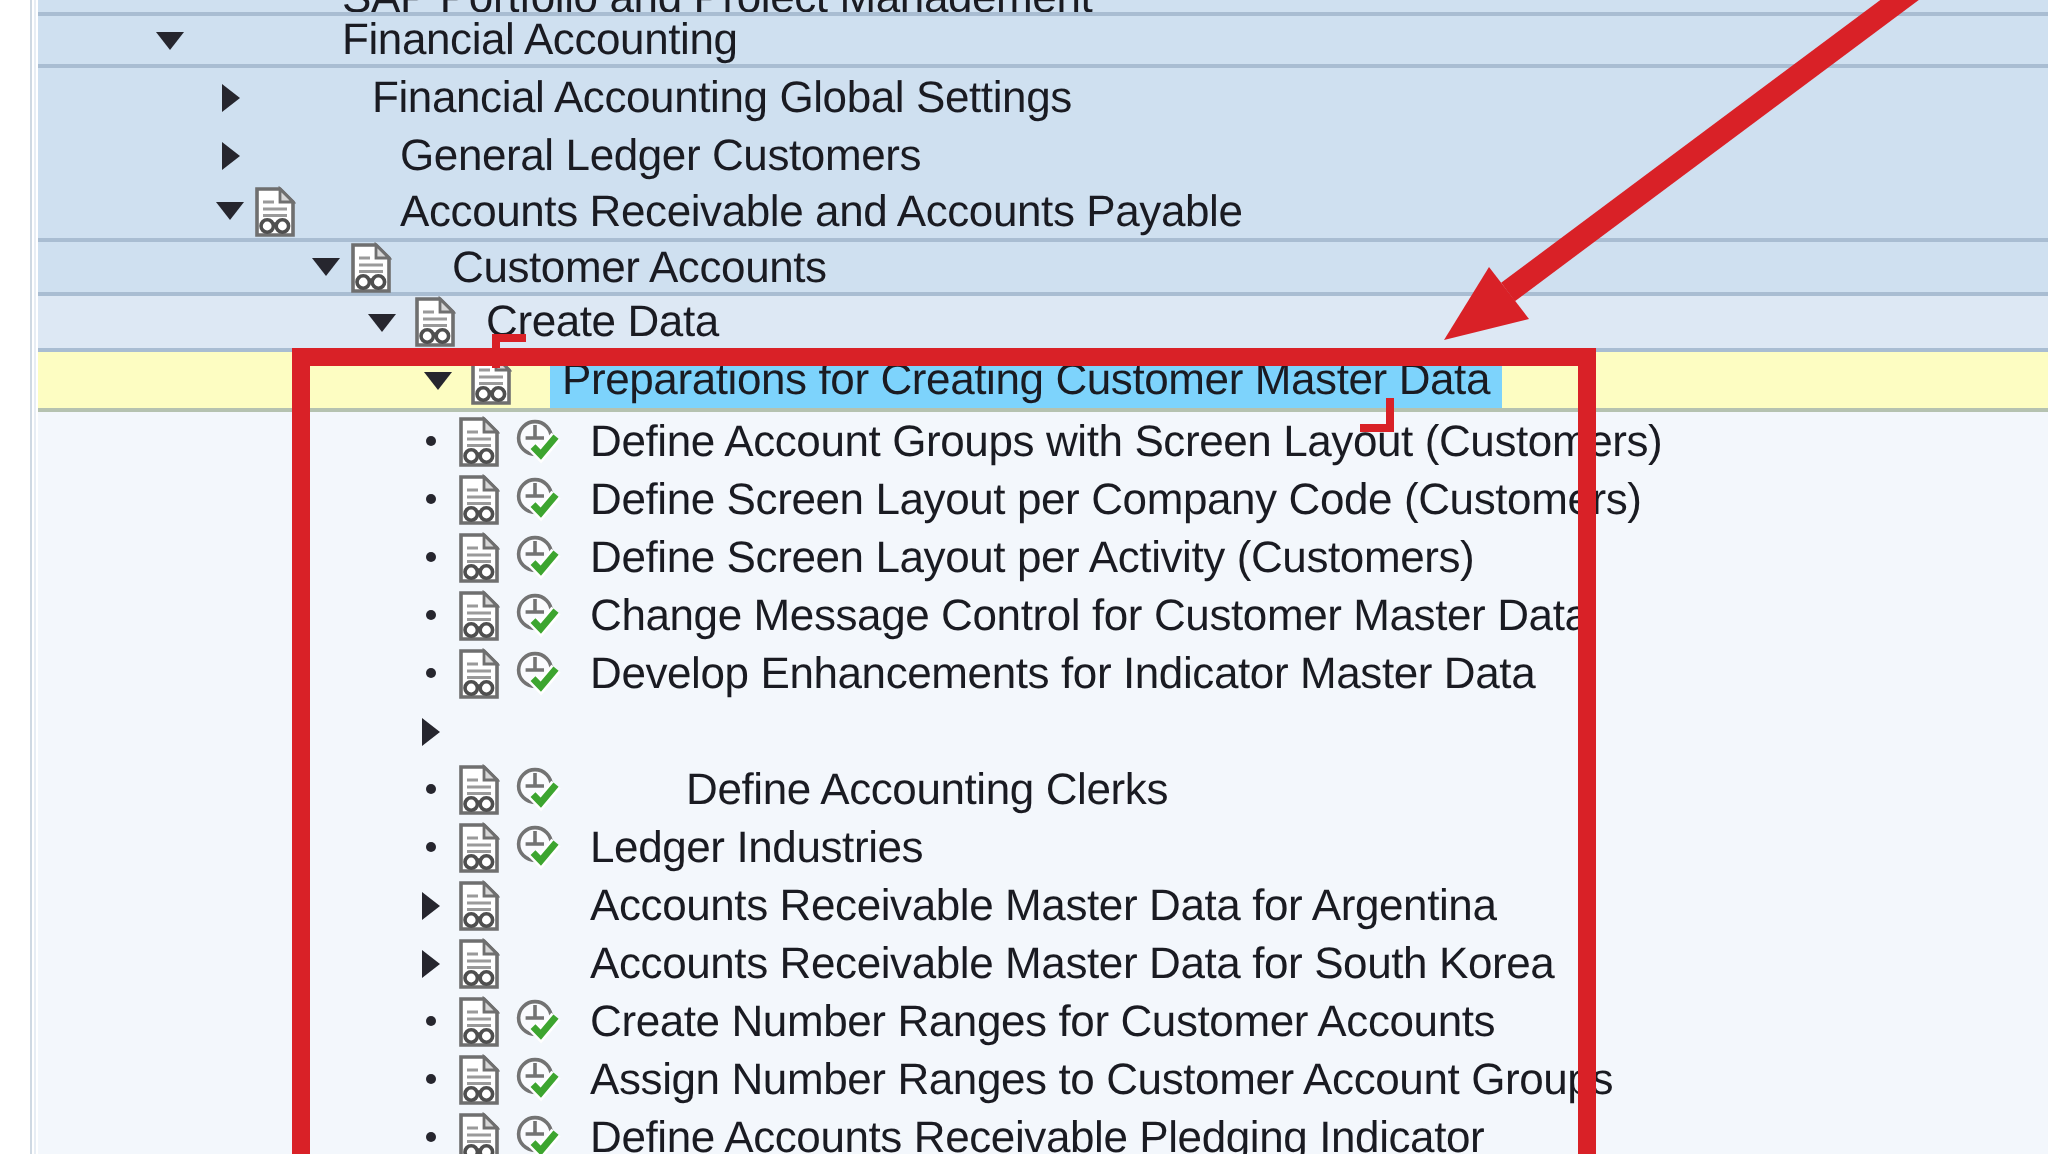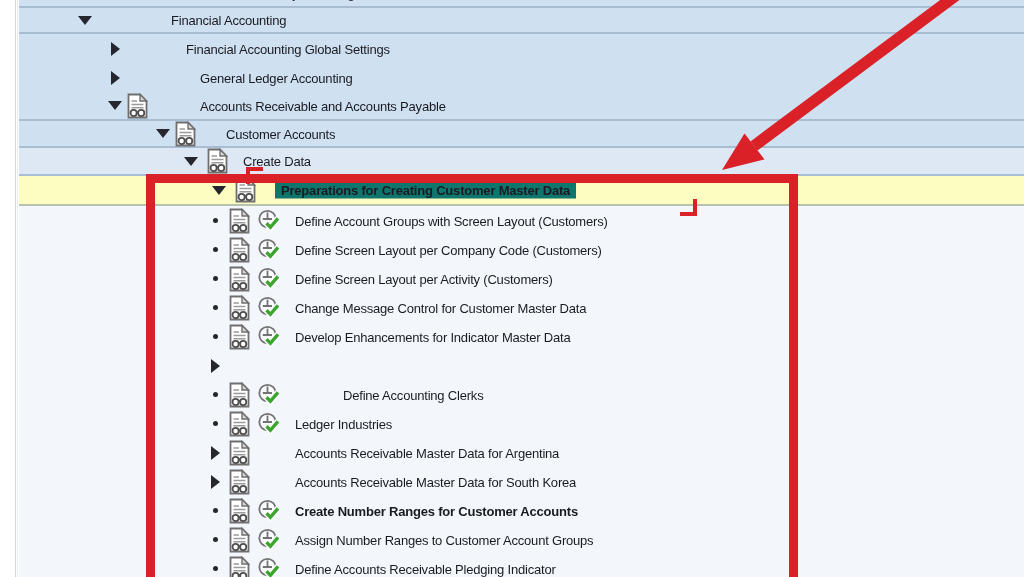--- a/index.html
+++ b/index.html
@@ -16,26 +16,26 @@
   .row{position:relative;width:100%;box-sizing:border-box;overflow:visible;}
   .row.clipped{overflow:hidden;}
   .bg-blue{background:#cfe0f0;}
   .bg-blue2{background:#dde8f4;}
   .bg-yellow{background:#fdfdc2;}
   .bg-white{background:#f3f7fc;}
   .sep{border-bottom:2px solid #a9bdd2;}
   .sep-green{border-bottom:2px solid #b5c2b0;}
   .label{
     position:absolute;top:50%;transform:translateY(-50%);
-    font-size:13px;letter-spacing:-0.2px;color:#1a1b22;white-space:nowrap;
+    font-size:22px;letter-spacing:-0.2px;color:#1a1b22;white-space:nowrap;
   }
   .clipped .label{top:-14px;transform:none;}
   .sel-hl{
-    background:#0f766e;
-    padding:1px 6px;margin-left:-6px;font-weight:bold;
+    background:#7dd3fc;
+    padding:1px 6px;margin-left:-6px;
   }
   .marker{
     position:absolute;top:50%;transform:translateY(-50%);
     width:16px;height:16px;display:flex;align-items:center;justify-content:center;
   }
   .tri-down{width:0;height:0;border-left:7px solid transparent;border-right:7px solid transparent;border-top:9px solid #26262e;}
   .tri-right{width:0;height:0;border-top:7px solid transparent;border-bottom:7px solid transparent;border-left:9px solid #26262e;}
   .bullet{width:5px;height:5px;border-radius:50%;background:#26262e;}
   .icon{position:absolute;top:50%;transform:translateY(-50%);line-height:0;}
   
@@ -68,21 +68,21 @@
       <div class="row bg-blue" style="height: 29px;">
         <div class="marker" style="left: 88px;">
           <div class="tri-right"></div>
         </div>
         <span class="label" style="left: 167px;">Financial Accounting Global Settings</span>
       </div>
       <div class="row bg-blue" style="height: 29px;">
         <div class="marker" style="left: 88px;">
           <div class="tri-right"></div>
         </div>
-        <span class="label" style="left: 181px;">General Ledger Accounting</span>
+        <span class="label" style="left: 181px;">General Ledger Customers</span>
       </div>
       <div class="row bg-blue sep" style="height: 29px;">
         <div class="marker" style="left: 88px;">
           <div class="tri-down"></div>
         </div>
         <span class="icon" style="left: 108px;">
   <svg width="21" height="26" viewBox="0 0 21 26">
     <path d="M1.5 1.5 H13 L19.5 8 V24.5 H1.5 Z" fill="#ffffff" stroke="#6f6f6f" stroke-width="1.8"></path>
     <path d="M13 1.5 V8 H19.5 Z" fill="#d8d8d8" stroke="#6f6f6f" stroke-width="1.4"></path>
     <path d="M4.5 8 H10 M4.5 11.5 H16.5 M4.5 14.8 H16.5" stroke="#9a9a9a" stroke-width="1.5"></path>
@@ -361,21 +361,21 @@
   </svg>
 </span>
         <span class="icon" style="left: 238px;">
   <svg width="25" height="25" viewBox="0 0 25 25">
     <circle cx="10.5" cy="10.5" r="8.2" fill="rgba(255,255,255,0.55)" stroke="#737373" stroke-width="1.8"></circle>
     <path d="M10.5 4 V11 M5.8 10.5 H15" fill="none" stroke="#737373" stroke-width="1.8"></path>
     <path d="M9.5 14.8 L13.4 18.8 L21 9.8" fill="none" stroke="#ffffff" stroke-width="6"></path>
     <path d="M9.5 14.8 L13.4 18.8 L21 9.8" fill="none" stroke="#3da52f" stroke-width="3.4"></path>
   </svg>
 </span>
-        <span class="label" style="left: 276px; font-weight: bold;">Create Number Ranges for Customer Accounts</span>
+        <span class="label" style="left: 276px;">Create Number Ranges for Customer Accounts</span>
       </div>
       <div class="row bg-white" style="height: 29px;">
         <div class="marker" style="left: 188px;">
           <div class="bullet"></div>
         </div>
         <span class="icon" style="left: 210px;">
   <svg width="21" height="26" viewBox="0 0 21 26">
     <path d="M1.5 1.5 H13 L19.5 8 V24.5 H1.5 Z" fill="#ffffff" stroke="#6f6f6f" stroke-width="1.8"></path>
     <path d="M13 1.5 V8 H19.5 Z" fill="#d8d8d8" stroke="#6f6f6f" stroke-width="1.4"></path>
     <path d="M4.5 8 H10 M4.5 11.5 H16.5 M4.5 14.8 H16.5" stroke="#9a9a9a" stroke-width="1.5"></path>

